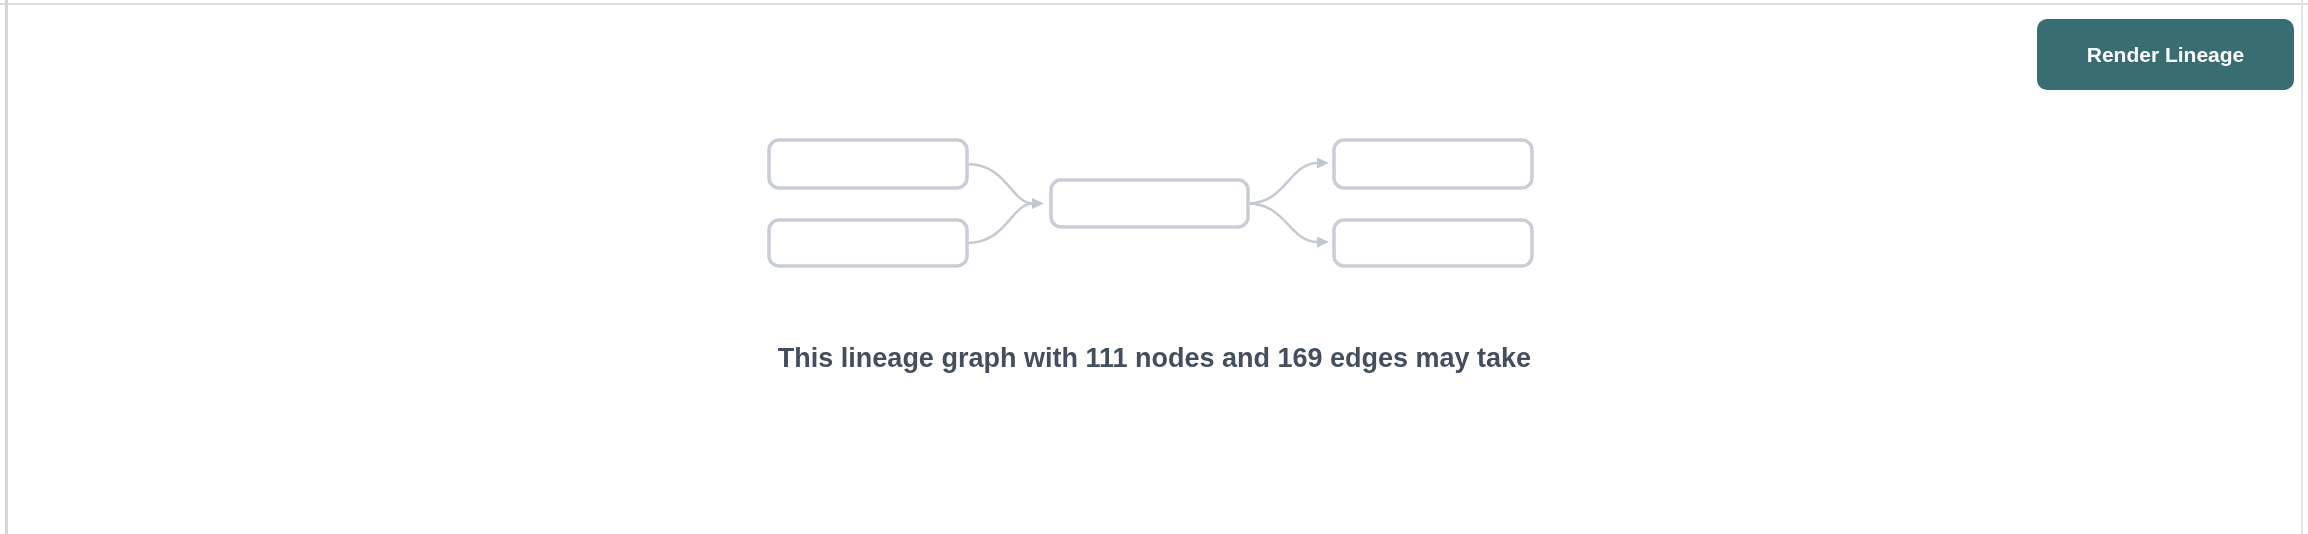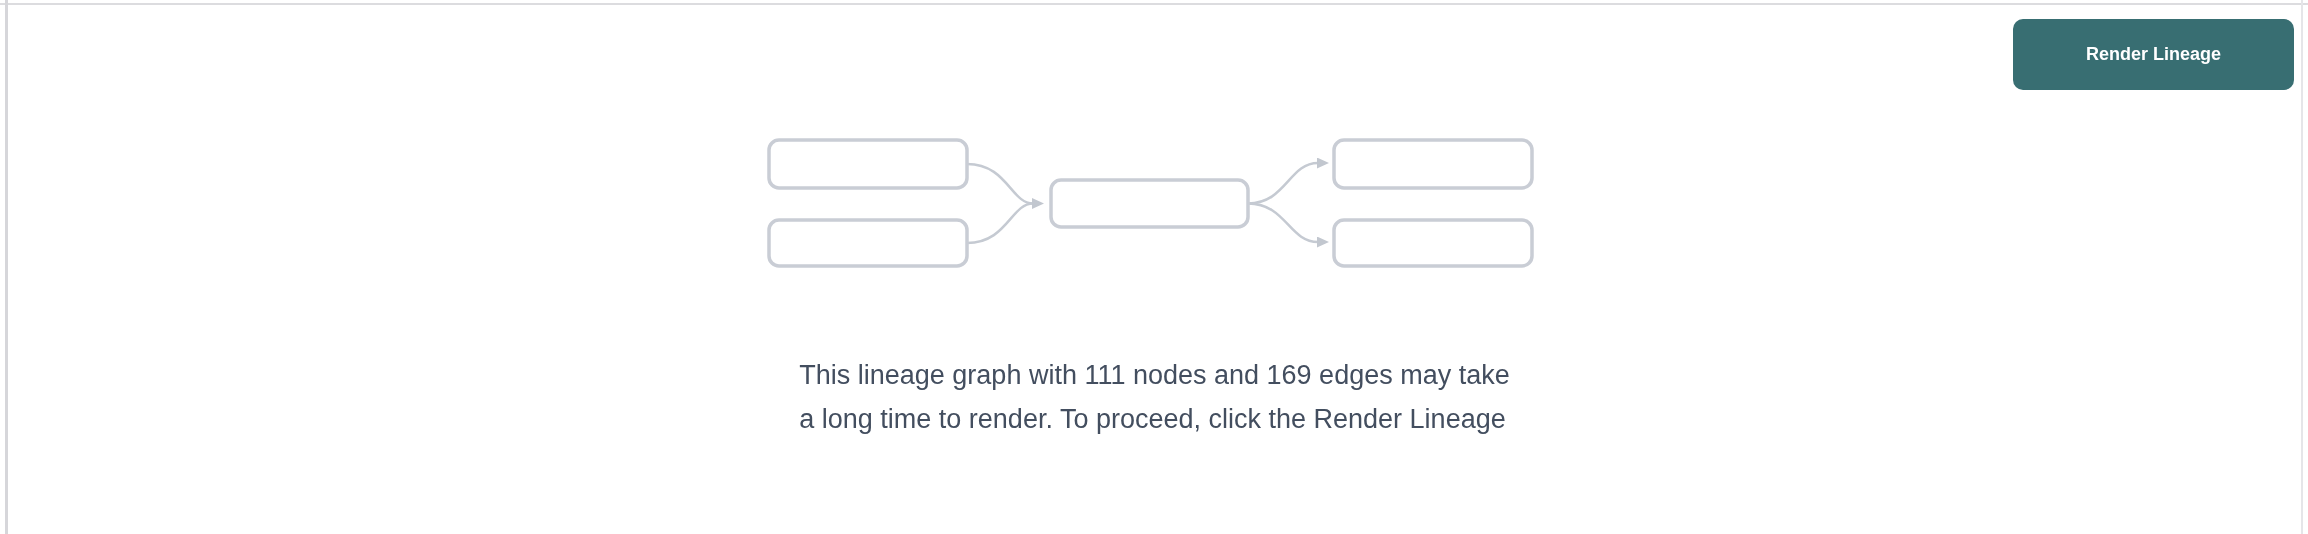--- a/index.html
+++ b/index.html
@@ -31,28 +31,28 @@
   .right-divider {
     position: absolute;
     right: 5px; top: 0; bottom: 0;
     width: 2px;
     background: #e5e5e8;
   }
   .render-btn {
     position: absolute;
     top: 19px;
     right: 14px;
-    width: 281px;
+    width: 257px;
     height: 71px;
     background: #386e72;
     color: #ffffff;
     border: none;
     border-radius: 10px;
     font-family: "Liberation Sans", "DejaVu Sans", sans-serif;
-    font-size: 18px;
+    font-size: 21px;
     font-weight: 700;
     display: flex;
     align-items: center;
     justify-content: center;
     cursor: pointer;
   }
   .content {
     position: absolute;
     left: 8px;
     right: 7px;
@@ -69,25 +69,25 @@
     fill: #ffffff;
     stroke: #c9cdd5;
     stroke-width: 3.5;
   }
   .graphic .edge {
     fill: none;
     stroke: #c5cad2;
     stroke-width: 2.5;
   }
   .message {
-    margin-top: 81px;
-    text-align: left;
+    margin-top: 64px;
+    text-align: center;
     color: #434e5f;
     font-size: 27px;
-    font-weight: 400;
+    font-weight: 700;
     line-height: 44px;
   }
   .msg-line {
     white-space: nowrap;
   }
 </style>
 </head>
 <body>
 
 <div class="page">
@@ -114,17 +114,16 @@
 
       <rect class="node" x="4" y="8" width="198" height="48" rx="10"></rect>
       <rect class="node" x="4" y="88" width="198" height="46" rx="10"></rect>
       <rect class="node" x="286" y="48" width="197" height="47" rx="10"></rect>
       <rect class="node" x="569" y="8" width="198" height="48" rx="10"></rect>
       <rect class="node" x="569" y="88" width="198" height="46" rx="10"></rect>
     </svg>
 
     <div class="message">
       <div class="msg-line">This lineage graph with 111 nodes and 169 edges may take</div>
-      <div class="msg-line">a long time to render. To proceed, click the Render Lineage</div>
     </div>
 
   </div>
 </div>
 
 </body></html>

